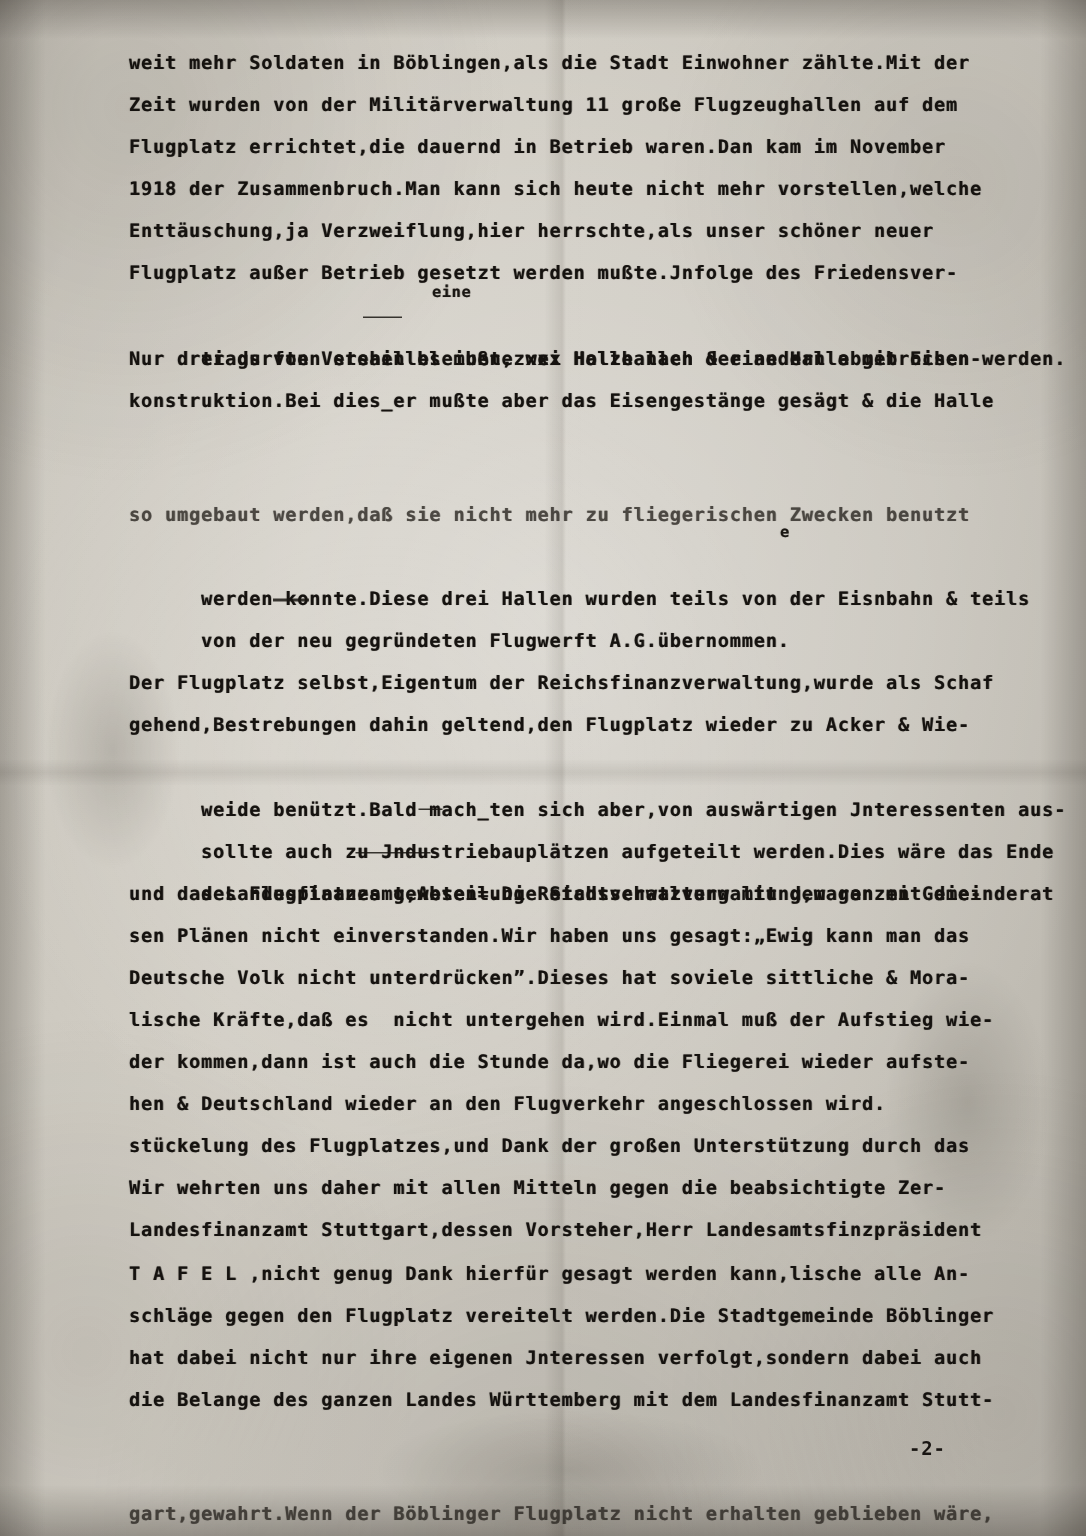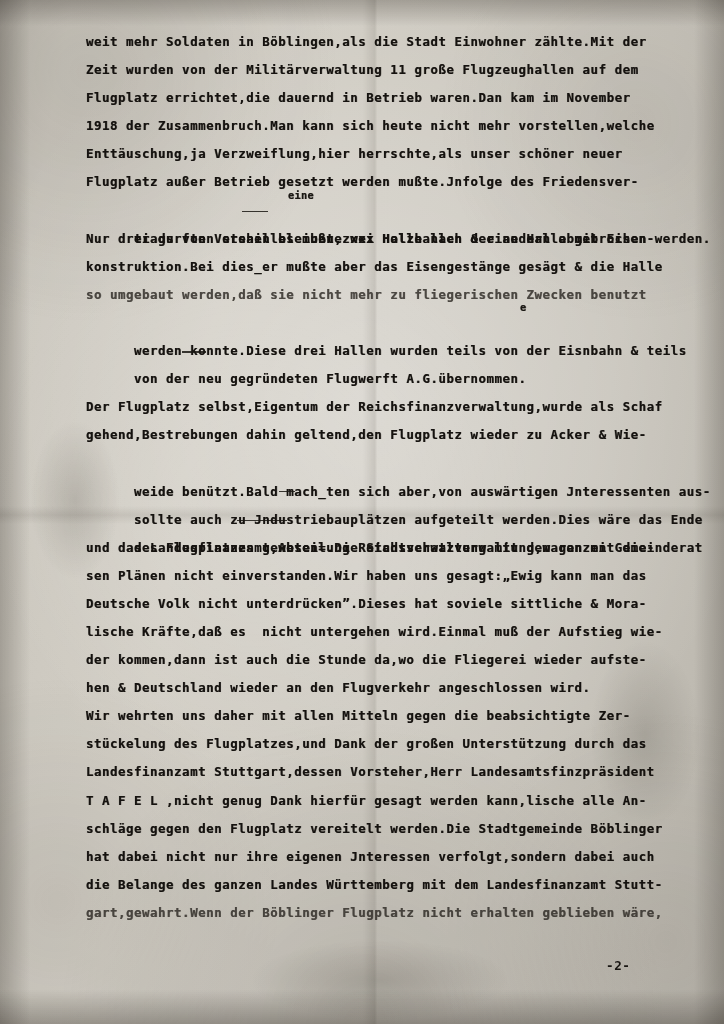--- a/index.html
+++ b/index.html
@@ -87,20 +87,21 @@
     line-height: 28.1px;
     letter-spacing: 0.55px;
     color: #15120f;
     white-space: pre;
     font-weight: 700;
     text-shadow: 0.4px 0.3px 0 rgba(20,18,15,0.45), -0.3px 0.2px 0.6px rgba(40,36,30,0.35);
   }
   .line.faint {
     color: #2d2924;
     opacity: 0.82;
+    margin-top: 48px;
   }
   .para-gap { height: 28.1px; }
   .ins {
     position: absolute;
     font-size: 10.2px;
     line-height: 10px;
     letter-spacing: 0.4px;
     font-weight: 700;
     color: #1a1713;
   }
@@ -179,22 +180,22 @@
     <div class="line">
       <span>des Flugplatzes gewesen=.Die Stadtverwaltung mit dem ganzen Gemeinderat</span>
       <span class="strike" style="left:151px; top:14px; width:50px;"></span>
     </div>
     <div class="line">und das Landesfinanzamt,Abteilung Reichsschatzverwaltung,waren mit die-</div>
     <div class="line">sen Plänen nicht einverstanden.Wir haben uns gesagt:„Ewig kann man das</div>
     <div class="line">Deutsche Volk nicht unterdrücken”.Dieses hat soviele sittliche &amp; Mora-</div>
     <div class="line">lische Kräfte,daß es  nicht untergehen wird.Einmal muß der Aufstieg wie-</div>
     <div class="line">der kommen,dann ist auch die Stunde da,wo die Fliegerei wieder aufste-</div>
     <div class="line">hen &amp; Deutschland wieder an den Flugverkehr angeschlossen wird.</div>
+    <div class="line">stückelung des Flugplatzes,und Dank der großen Unterstützung durch das</div>
     <div class="line">Wir wehrten uns daher mit allen Mitteln gegen die beabsichtigte Zer-</div>
-    <div class="line">stückelung des Flugplatzes,und Dank der großen Unterstützung durch das</div>
     <div class="line">Landesfinanzamt Stuttgart,dessen Vorsteher,Herr Landesamtsfinzpräsident</div>
     <div class="line">T A F E L ,nicht genug Dank hierfür gesagt werden kann,lische alle An-</div>
     <div class="line">schläge gegen den Flugplatz vereitelt werden.Die Stadtgemeinde Böblinger</div>
     <div class="line">hat dabei nicht nur ihre eigenen Jnteressen verfolgt,sondern dabei auch</div>
     <div class="line">die Belange des ganzen Landes Württemberg mit dem Landesfinanzamt Stutt-</div>
     <div class="line faint">gart,gewahrt.Wenn der Böblinger Flugplatz nicht erhalten geblieben wäre,</div>
   </div>
 
   <div id="pagenum">-2-</div>
 

